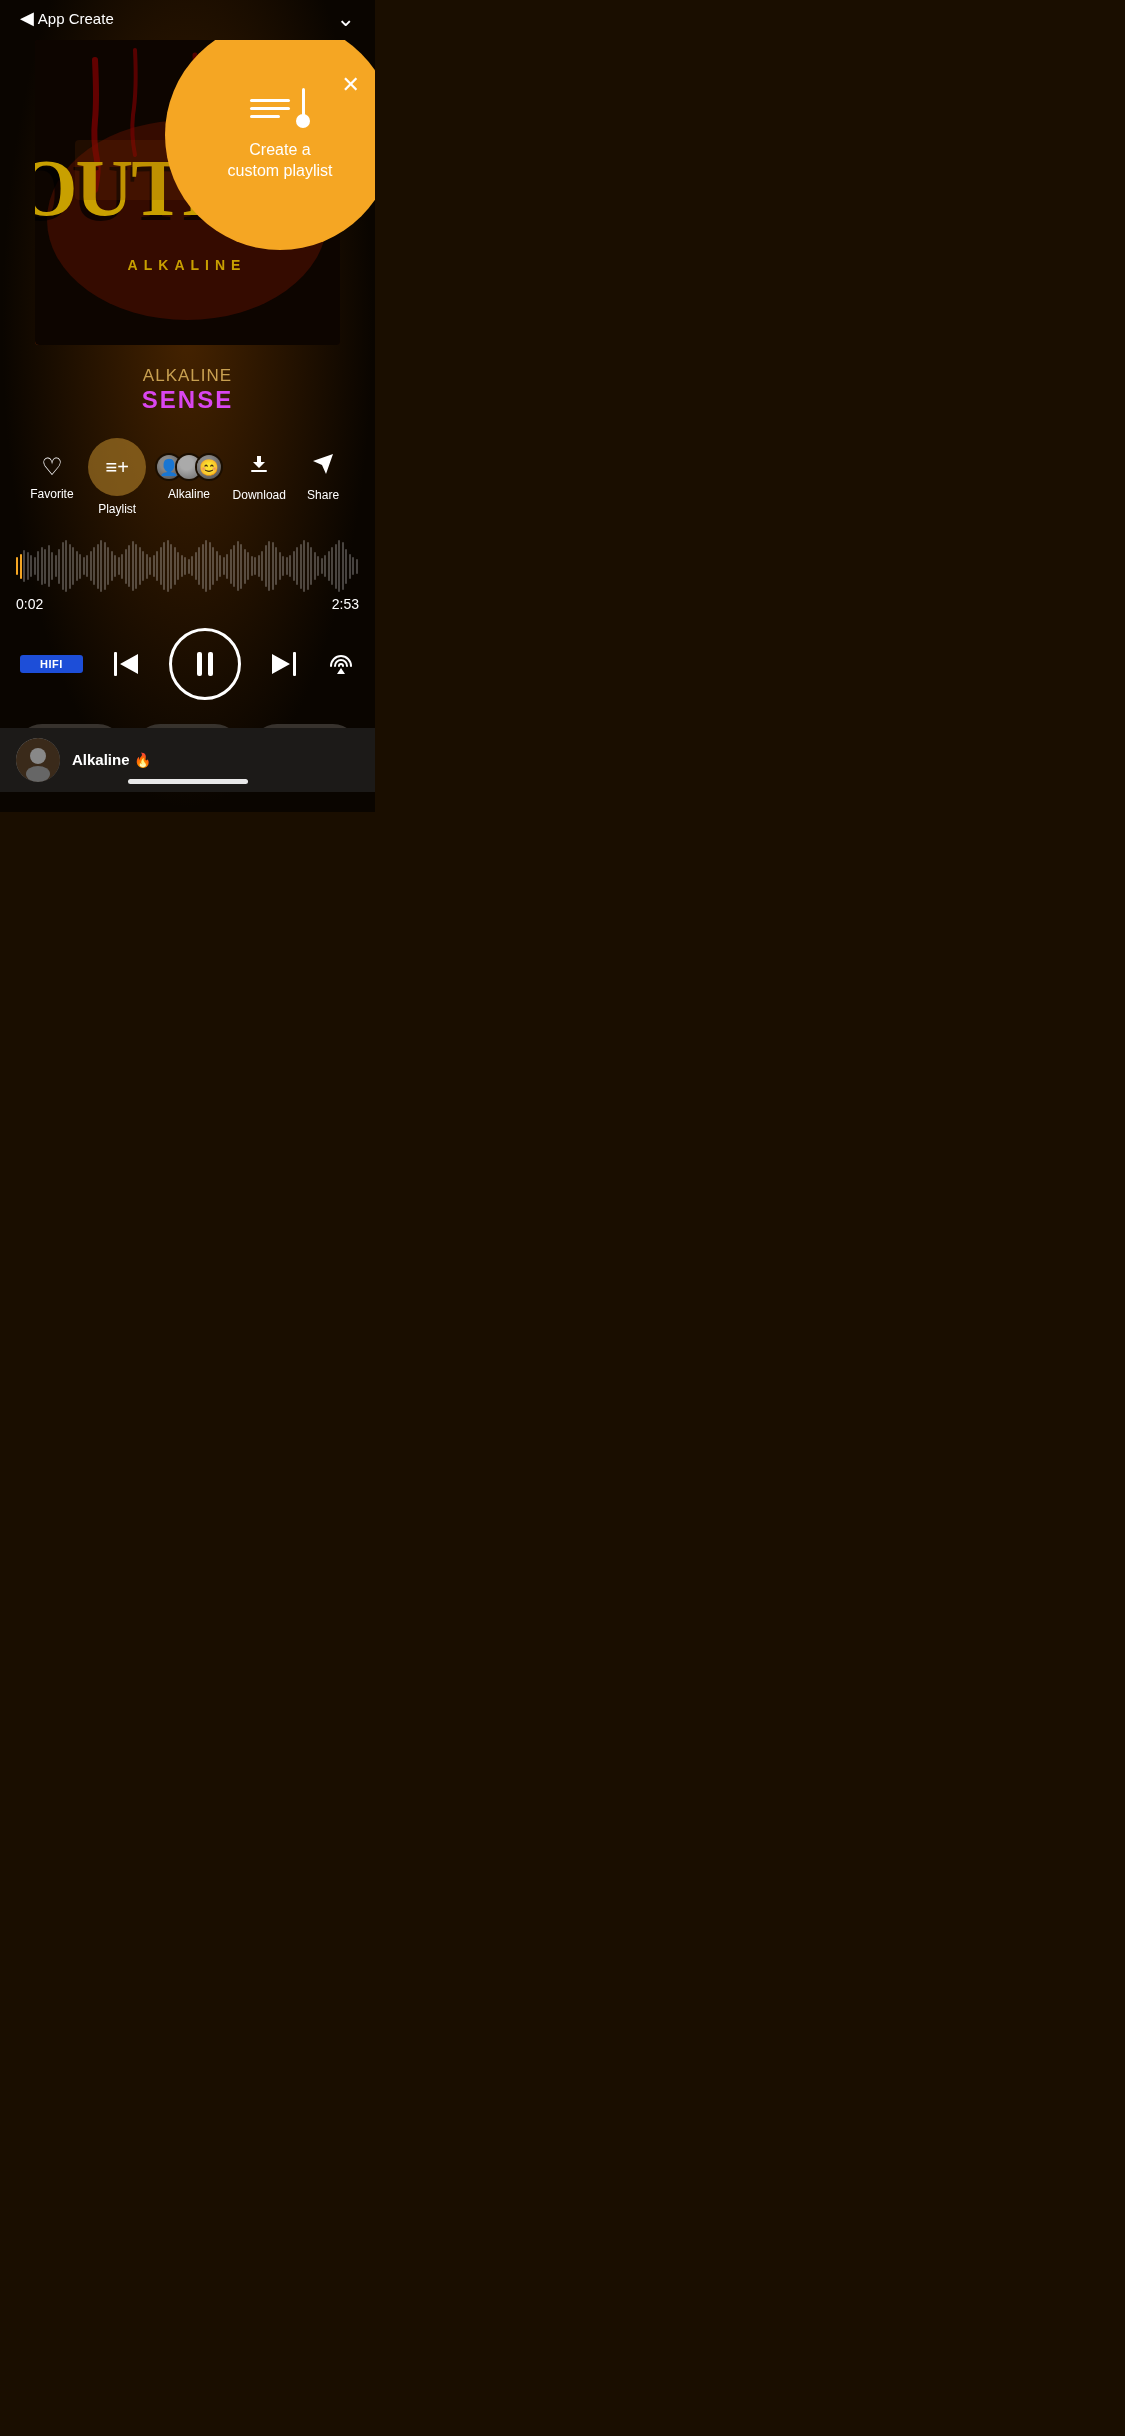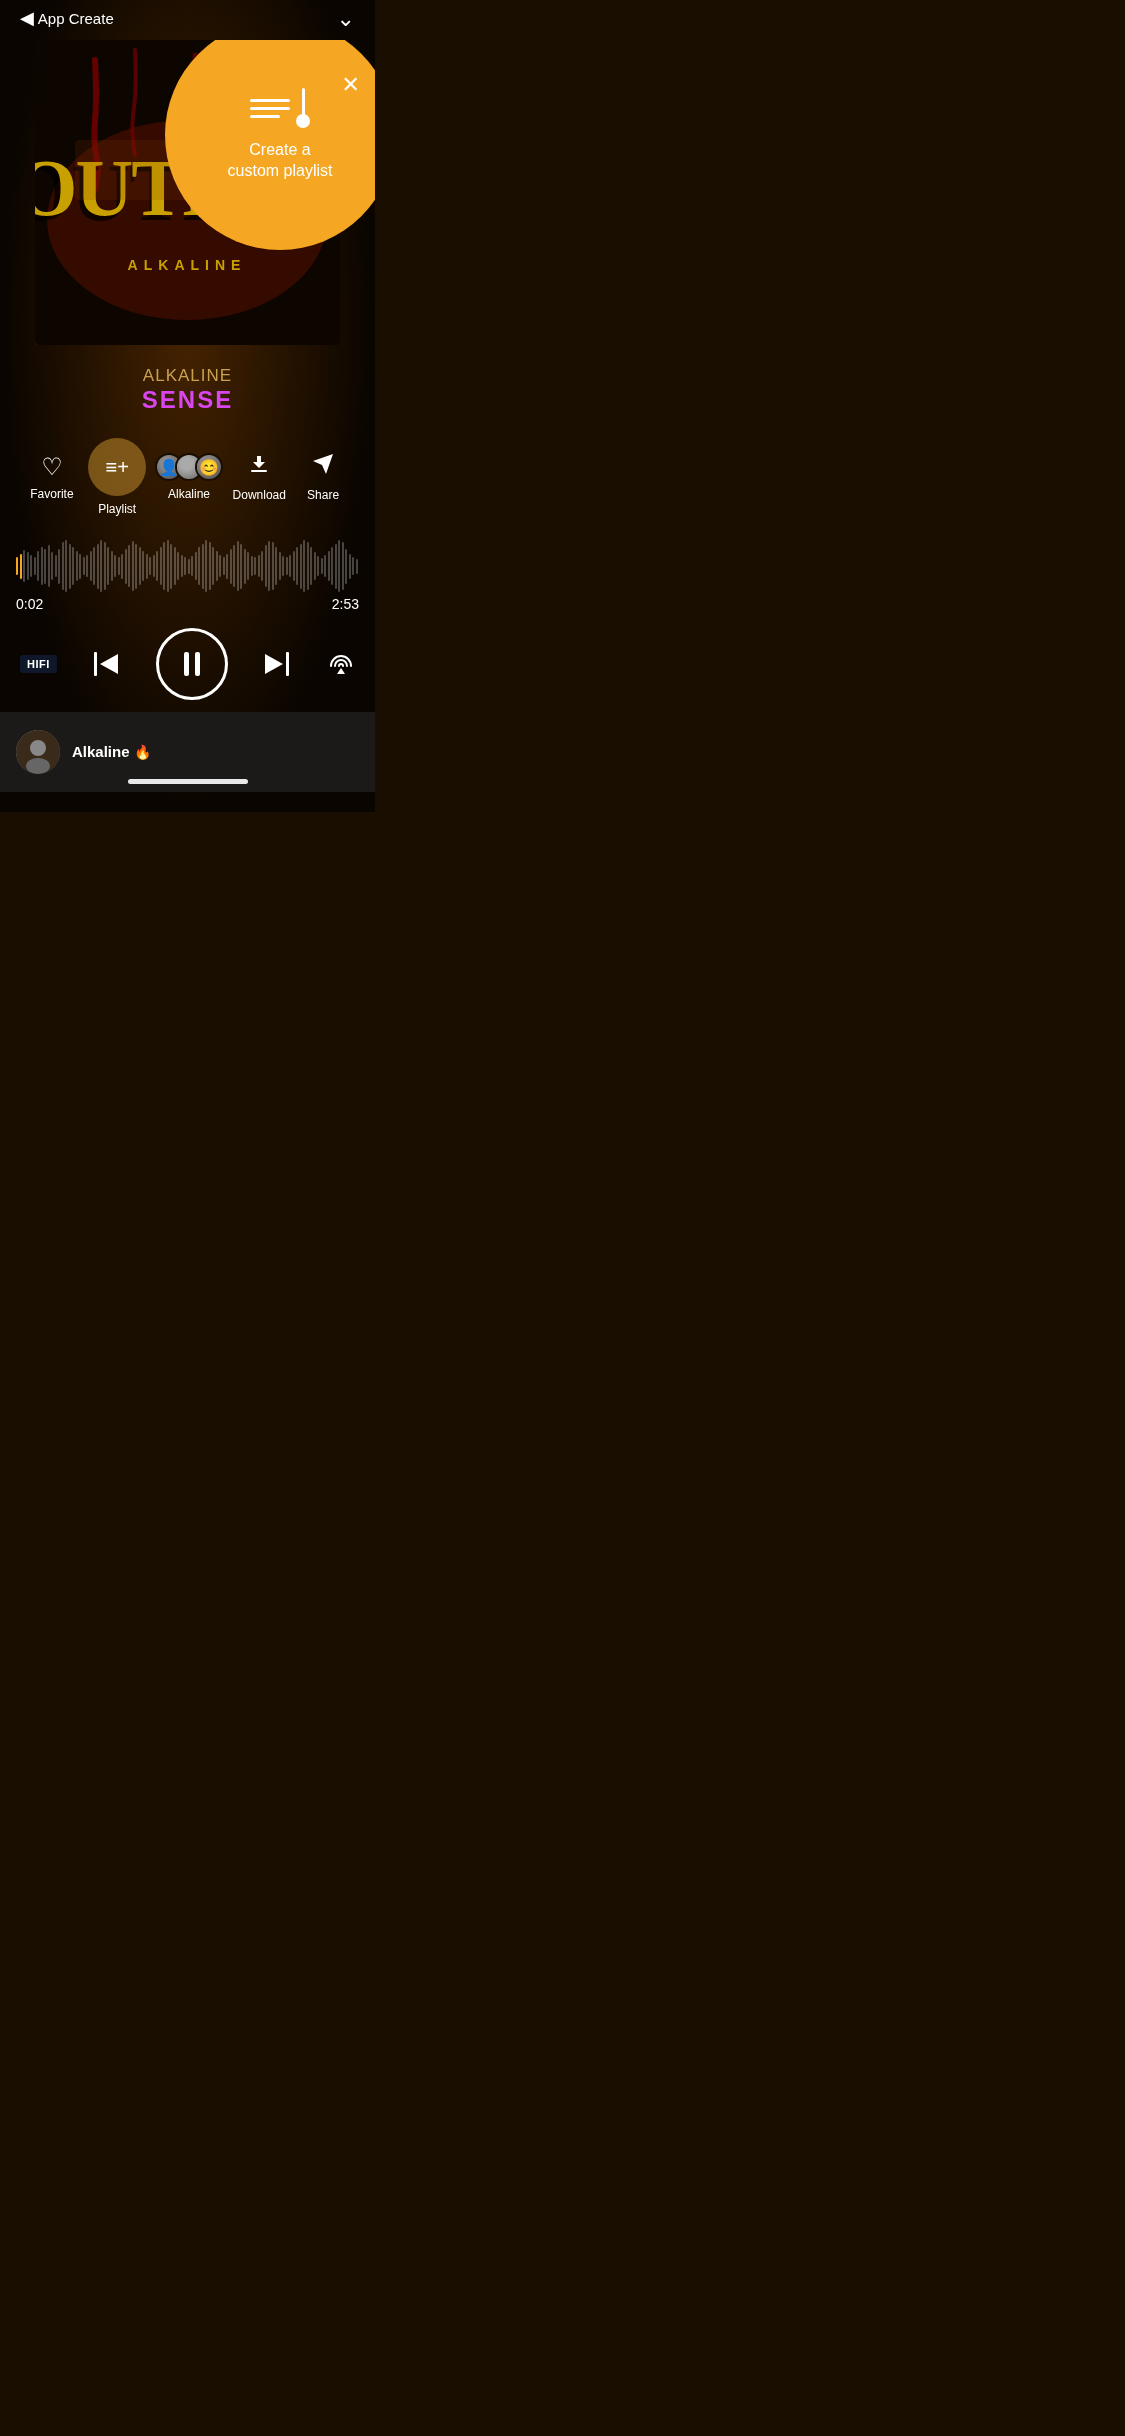--- a/index.html
+++ b/index.html
@@ -348,25 +348,25 @@
 
     
     .player-controls {
       display: flex;
       justify-content: space-between;
       align-items: center;
       padding: 8px 20px 16px;
     }
 
     .hifi-badge {
-      background: #0f172a;
+      background: #1d4ed8;
       color: white;
       font-size: 11px;
       font-weight: 700;
-      padding: 3px 7px;
+      padding: 3px 20px;
       border-radius: 3px;
       letter-spacing: 0.5px;
     }
 
     .ctrl-btn {
       color: white;
       font-size: 28px;
       cursor: pointer;
       display: flex;
       align-items: center;
@@ -422,21 +422,21 @@
       font-size: 20px;
       color: rgba(255,255,255,0.8);
     }
 
     
     .mini-player {
       position: absolute;
       bottom: 0;
       left: 0;
       right: 0;
-      height: 80px;
+      height: 64px;
       background: #1c1a18;
       display: flex;
       align-items: center;
       padding: 0 16px;
       gap: 12px;
     }
 
     .mini-avatar {
       width: 44px;
       height: 44px;

